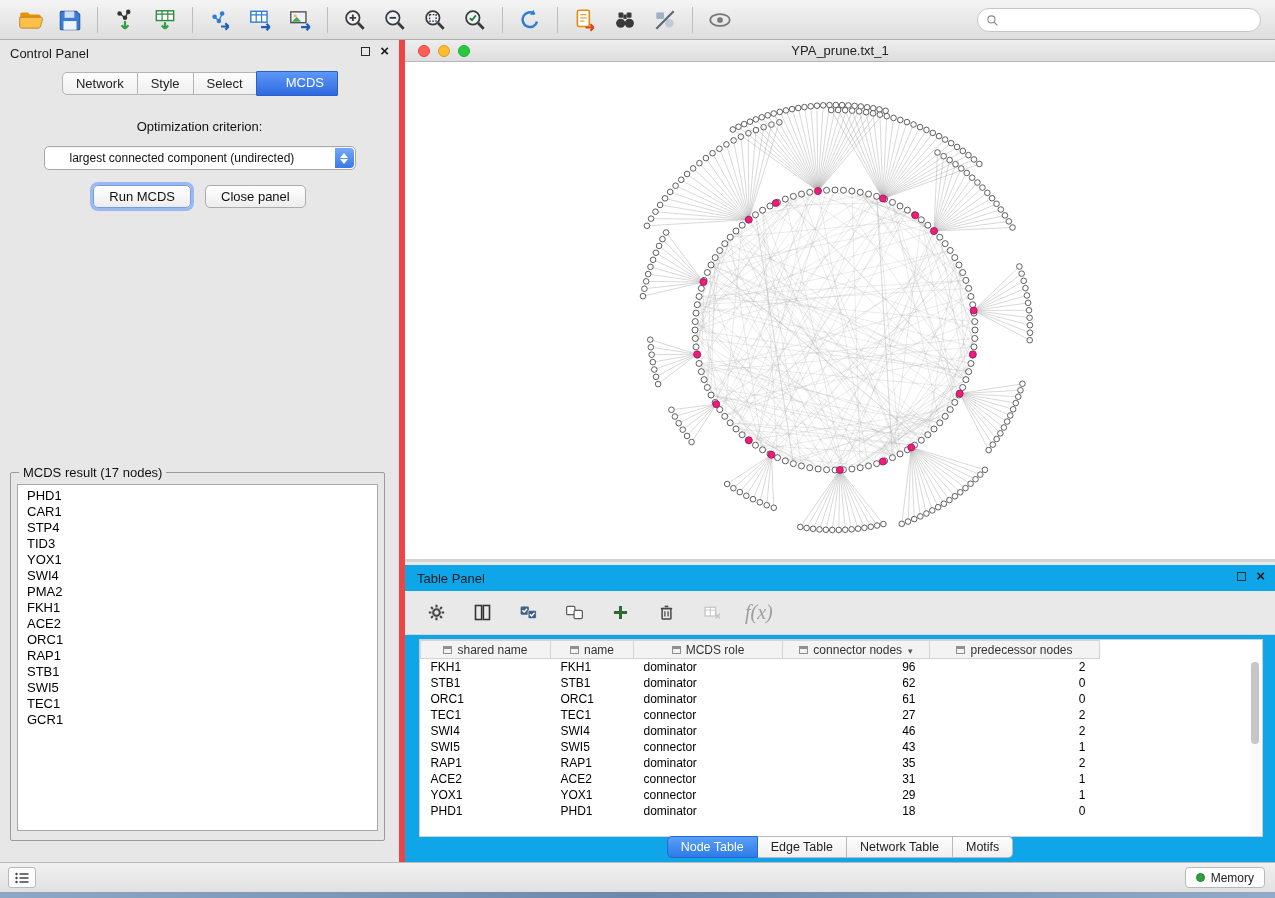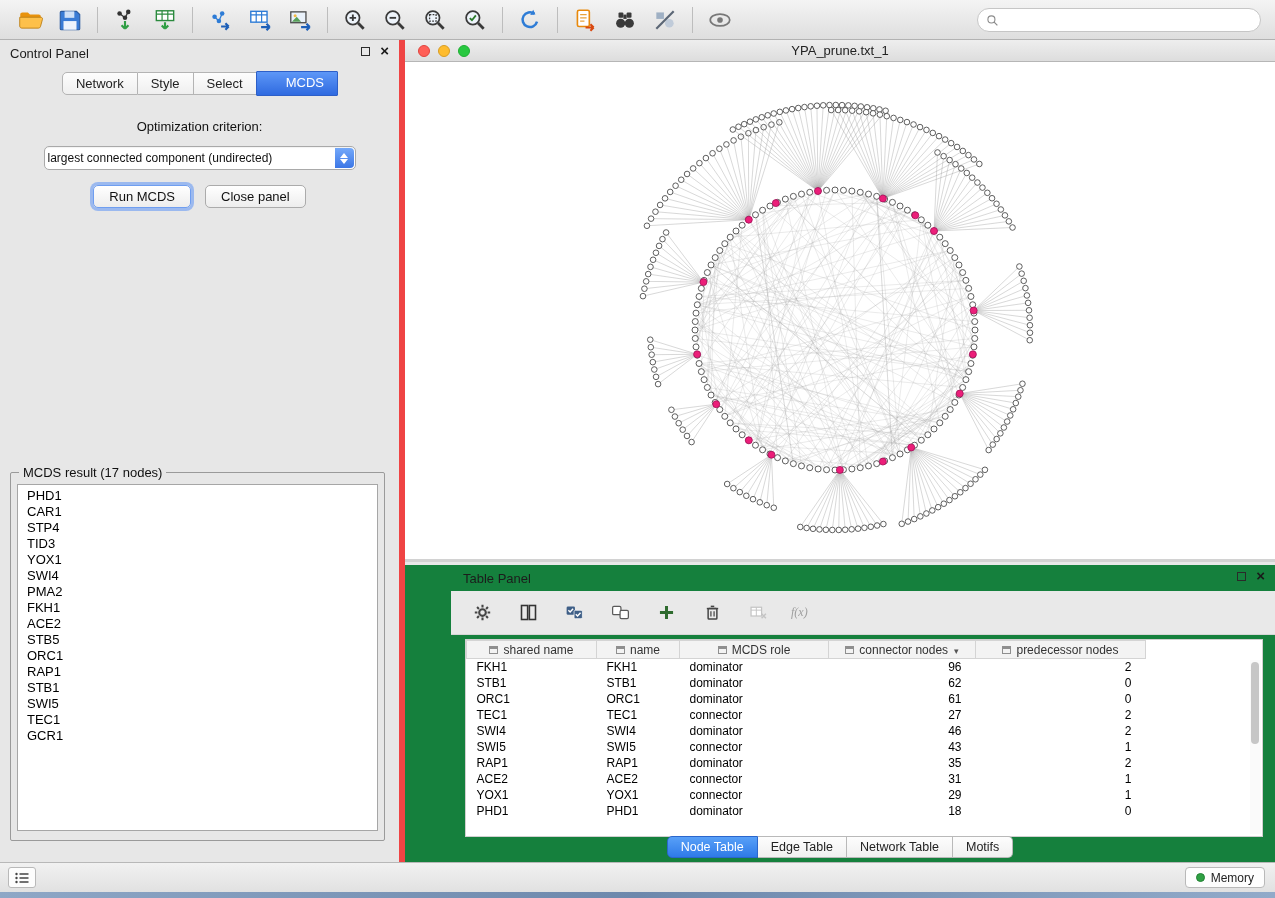--- a/index.html
+++ b/index.html
@@ -34,21 +34,21 @@
   .tabbar { display:flex; justify-content:center; margin-top:6px; }
   .cp-tab { font-size:13px; padding:3px 13px; background:linear-gradient(#fdfdfd,#efefef);
     border:1px solid #b4b4b4; border-left:none; cursor:pointer; color:#222; }
   .cp-tab:first-child { border-left:1px solid #b4b4b4; border-radius:5px 0 0 5px; }
   .cp-tab:last-child { border-radius:0 5px 5px 0; }
   .cp-tab.selected { background:linear-gradient(#5d97f7,#2f6ae0); color:#fff; border:1px solid #2d5fc8;
     border-radius:1px; margin:-1px -1px; position:relative; z-index:2;padding-left:29px; }
 
   .opt-label { text-align:center; margin-top:24px; font-size:13px; color:#111; }
   .combo { position:relative; width:312px; height:24px; margin:12px auto 0 auto; background:#fff;
-    border:1px solid #a9a9a9; border-radius:5px; font-size:12px; line-height:22px; padding-left:3px;
+    border:1px solid #a9a9a9; border-radius:5px; font-size:12px; line-height:22px; padding-left:25px;
     color:#111; cursor:pointer; box-shadow:inset 0 1px 1px rgba(0,0,0,0.05); }
   .combo .stepper { position:absolute; right:1px; top:1px; bottom:1px; width:19px;
     background:linear-gradient(#74a9fa,#3c77e6); border-radius:0 4px 4px 0;
     display:flex; flex-direction:column; align-items:center; justify-content:center; gap:1px; }
   .combo .stepper span { width:0; height:0; border-left:4px solid transparent; border-right:4px solid transparent; }
   .combo .stepper .up { border-bottom:5px solid #fff; }
   .combo .stepper .dn { border-top:5px solid #fff; }
 
   .btn-row { display:flex; justify-content:center; gap:14px; margin-top:15px; }
   .mac-btn { height:23px; padding:0 15px; font-size:13px; font-family:"Liberation Sans",sans-serif;
@@ -70,28 +70,28 @@
   .titlebar { position:relative; height:22px; background:linear-gradient(#eeeeee,#dddddd);
     border-bottom:1px solid #b6b6b6; }
   .tl { position:absolute; top:5px; width:12px; height:12px; border-radius:50%; cursor:pointer; }
   .tl.red { left:13px; background:#ff5f57; border:1px solid #e0443e; }
   .tl.yellow { left:33px; background:#febc2e; border:1px solid #d89d23; }
   .tl.green { left:53px; background:#28c840; border:1px solid #1faf33; }
   .titlebar .title { display:block; text-align:center; font-size:13px; line-height:21px; color:#222; }
   .net-canvas { position:absolute; top:22px; left:0; right:0; bottom:0; background:#fff; }
 
   
-  .table-panel { position:absolute; left:0; top:525px; right:0; height:297px; background:#15803d;padding-left:46px; }
+  .table-panel { position:absolute; left:0; top:525px; right:0; height:297px; background:#0ea5e9; }
   .tp-header { position:relative; height:26px; padding:6px 0 0 12px; font-size:13px; color:#1c1c1c; }
   .table-toolbar { height:44px; background:#e9e9e9; display:flex; align-items:center; gap:20px;
     padding-left:18px; border-bottom:1px solid #d6d6d6; }
   .tt-btn { width:26px; height:26px; border:none; background:transparent; cursor:pointer;
     display:flex; align-items:center; justify-content:center; }
   .tt-btn svg { width:21px; height:21px; }
-  .fx { font-family:"Liberation Serif", serif; font-style:italic; font-size:12px; color:#9e9e9e; }
+  .fx { font-family:"Liberation Serif", serif; font-style:italic; font-size:20px; color:#9e9e9e; }
 
   .table-wrap { position:relative; margin:4px 12px 0 14px; height:198px; background:#fff;
     border:1px solid #d0d0d0; overflow:hidden; }
   table.data { border-collapse:collapse; table-layout:fixed; }
   table.data th { height:18px; background:#f3f3f3; border:1px solid #d4d4d4; font-weight:normal;
     font-size:12px; color:#333; text-align:center; position:relative; cursor:pointer; white-space:nowrap; overflow:hidden; }
   .hdr-ico { display:inline-block; width:9px; height:8px; border:1px solid #8f8f8f; border-top:3px solid #8f8f8f;
     margin-right:5px; vertical-align:middle; }
   .hdr-chev { font-size:9px; color:#555; margin-left:6px; }
   table.data td { height:16px; font-size:12px; color:#000; white-space:nowrap; overflow:hidden; }
@@ -295,21 +295,20 @@
         <div class="result-list" id="mcds-list">
             <div class="mcds-item">PHD1</div>
             <div class="mcds-item">CAR1</div>
             <div class="mcds-item">STP4</div>
             <div class="mcds-item">TID3</div>
             <div class="mcds-item">YOX1</div>
             <div class="mcds-item">SWI4</div>
             <div class="mcds-item">PMA2</div>
             <div class="mcds-item">FKH1</div>
             <div class="mcds-item">ACE2</div>
-            <div class="mcds-item">STB5</div>
             <div class="mcds-item">ORC1</div>
             <div class="mcds-item">RAP1</div>
             <div class="mcds-item">STB1</div>
             <div class="mcds-item">SWI5</div>
             <div class="mcds-item">TEC1</div>
             <div class="mcds-item">GCR1</div>
           </div>
       </fieldset>
     </div>
 

